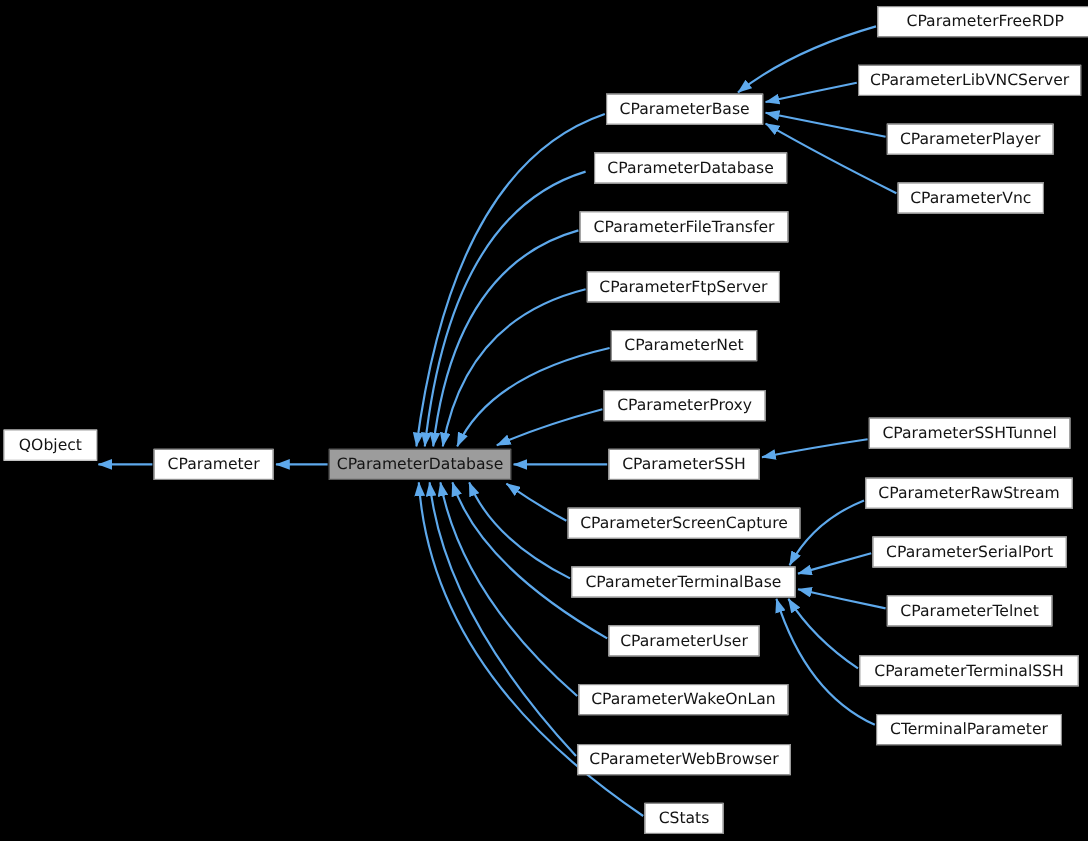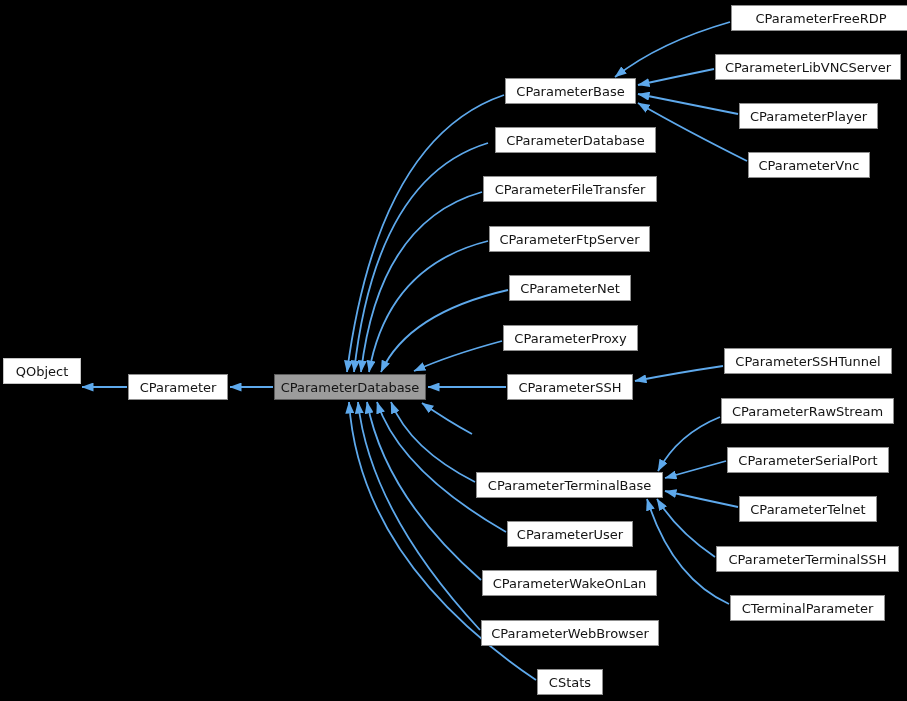--- a/index.html
+++ b/index.html
@@ -91,20 +91,21 @@
   <div class="node" style="left:739px;top:103px;width:139px">CParameterPlayer</div>
   <div class="node" style="left:748px;top:152px;width:122px">CParameterVnc</div>
 
   <div class="node" style="left:495px;top:127px;width:161px">CParameterDatabase</div>
   <div class="node" style="left:483px;top:176px;width:174px">CParameterFileTransfer</div>
   <div class="node" style="left:489px;top:226px;width:161px">CParameterFtpServer</div>
   <div class="node" style="left:509px;top:275px;width:122px">CParameterNet</div>
   <div class="node" style="left:503px;top:325px;width:135px">CParameterProxy</div>
   <div class="node" style="left:507px;top:374px;width:126px">CParameterSSH</div>
   <div class="node" style="left:724px;top:348px;width:168px">CParameterSSHTunnel</div>
+  <div class="node" style="left:473px;top:423px;width:194px">CParameterScreenCapture</div>
   <div class="node" style="left:476px;top:472px;width:187px">CParameterTerminalBase</div>
   <div class="node" style="left:721px;top:398px;width:173px">CParameterRawStream</div>
   <div class="node" style="left:727px;top:447px;width:162px">CParameterSerialPort</div>
   <div class="node" style="left:739px;top:496px;width:138px">CParameterTelnet</div>
   <div class="node" style="left:716px;top:546px;width:183px">CParameterTerminalSSH</div>
   <div class="node" style="left:730px;top:595px;width:155px">CTerminalParameter</div>
   <div class="node" style="left:507px;top:521px;width:126px">CParameterUser</div>
   <div class="node" style="left:482px;top:570px;width:175px">CParameterWakeOnLan</div>
   <div class="node" style="left:481px;top:620px;width:178px">CParameterWebBrowser</div>
   <div class="node" style="left:537px;top:669px;width:66px">CStats</div>

